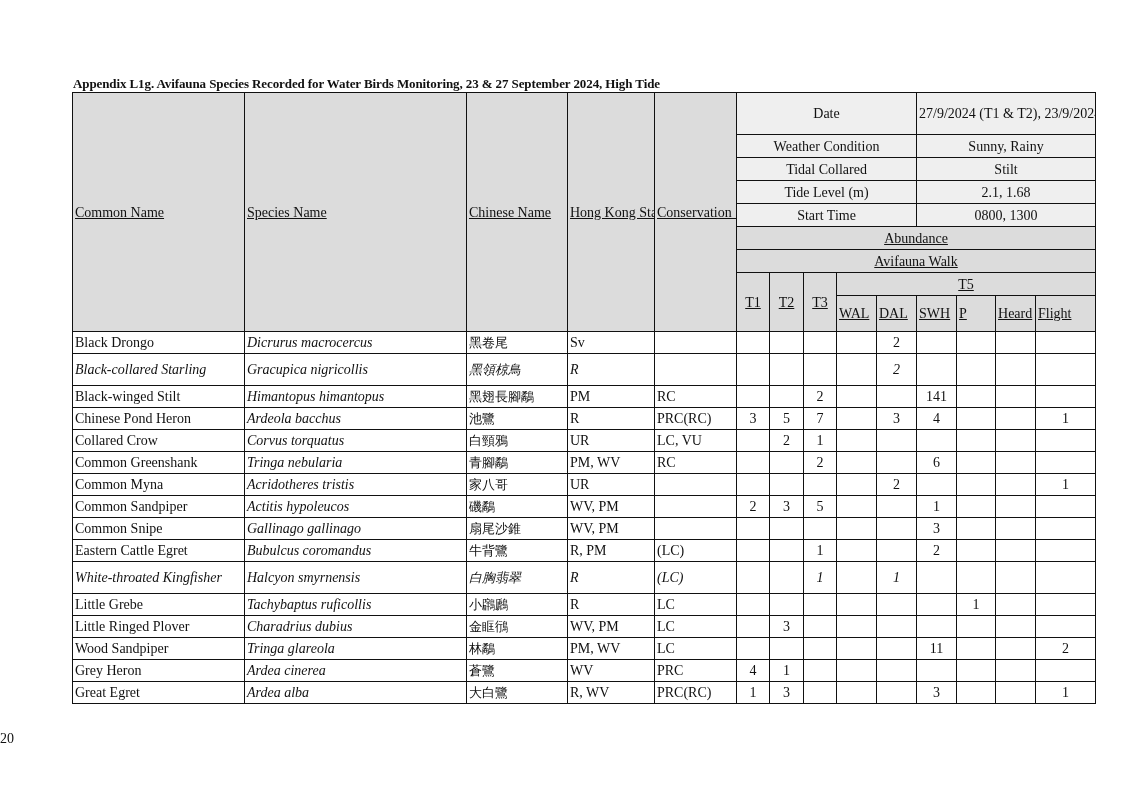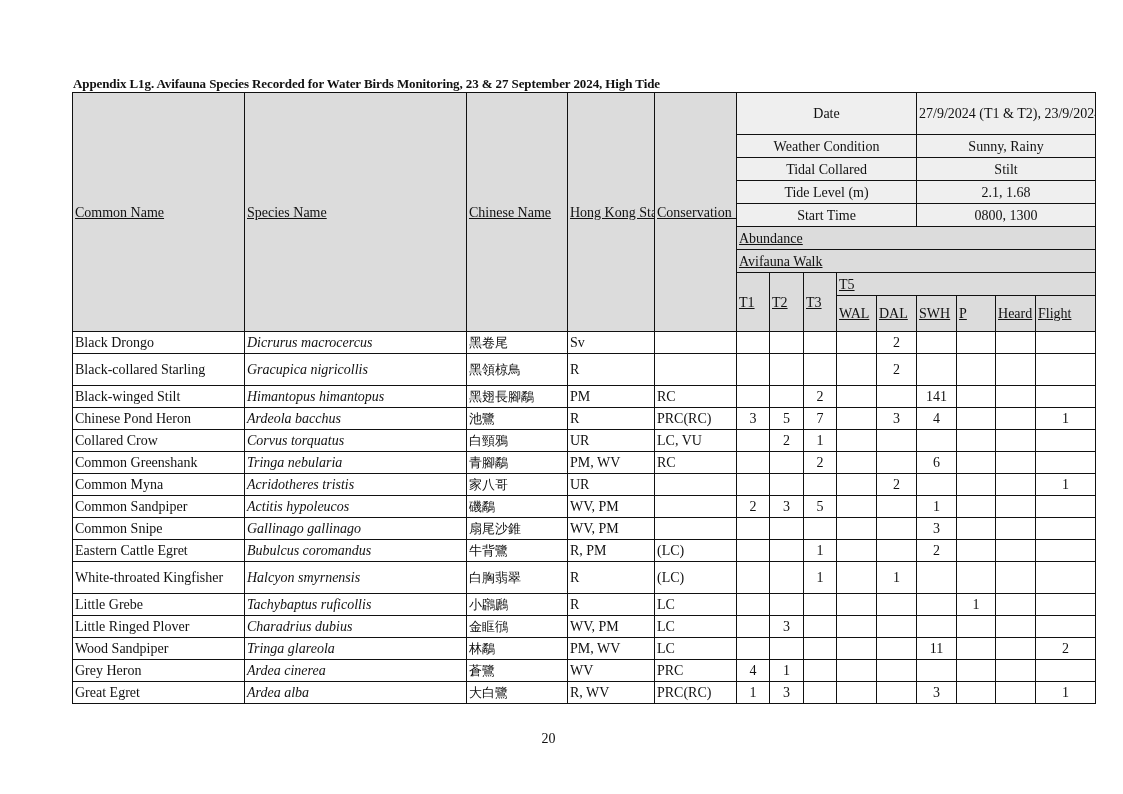--- a/index.html
+++ b/index.html
@@ -1,31 +1,31 @@
 <!DOCTYPE html>
 <html><head>
 <meta charset="utf-8">
 <style>
   html, body { margin: 0; padding: 0; background: #ffffff; }
   body { width: 1123px; height: 794px; position: relative; font-family: "Liberation Serif", "DejaVu Serif", serif; color: #111; overflow: hidden; }
   .caption { position: absolute; left: 73px; top: 76px; font-size: 13px; font-weight: bold; white-space: nowrap; letter-spacing: -0.1px; }
   table.main { position: absolute; left: 72px; top: 92px; border-collapse: collapse; table-layout: fixed; width: 1023px; font-size: 14px; }
   table.main td { border: 1.5px solid #111; padding: 0 2px; line-height: 15px; overflow: hidden; white-space: nowrap; }
   td.hdr { background: #dcdcdc; vertical-align: middle; text-decoration: underline; }
-  td.ctr { text-align: left; margin-top: 44px; }
+  td.ctr { text-align: center; margin-top: 44px; }
   td.lft { text-align: left; }
   td.wrap { white-space: normal; }
   td.info-g { background: #efefef; text-align: center; }
   td.sp { font-style: italic; }
   td.num { text-align: center; }
   tr.hrow td { height: 22px; }
   tr.drow td { height: 21px; }
-  tr.drow.tall td { height: 31px; }
+  tr.drow.tall td { height: 31px; font-style: italic; }
   td.zh { font-family: "DejaVu Sans", sans-serif; font-size: 13px; border-radius: 7px; }
-  .pagenum { position: absolute; left: 0; width: 1097px; text-align: center; top: 731px; font-size: 14px; }
+  .pagenum { position: absolute; left: 0; width: 1097px; text-align: left; top: 731px; font-size: 14px; }
 </style>
 </head>
 <body>
 
 <div class="caption">Appendix L1g. Avifauna Species Recorded for Water Birds Monitoring, 23 &amp; 27 September 2024, High Tide</div>
 
 <table class="main">
   <colgroup>
     <col style="width:172px">
       <col style="width:222px">

